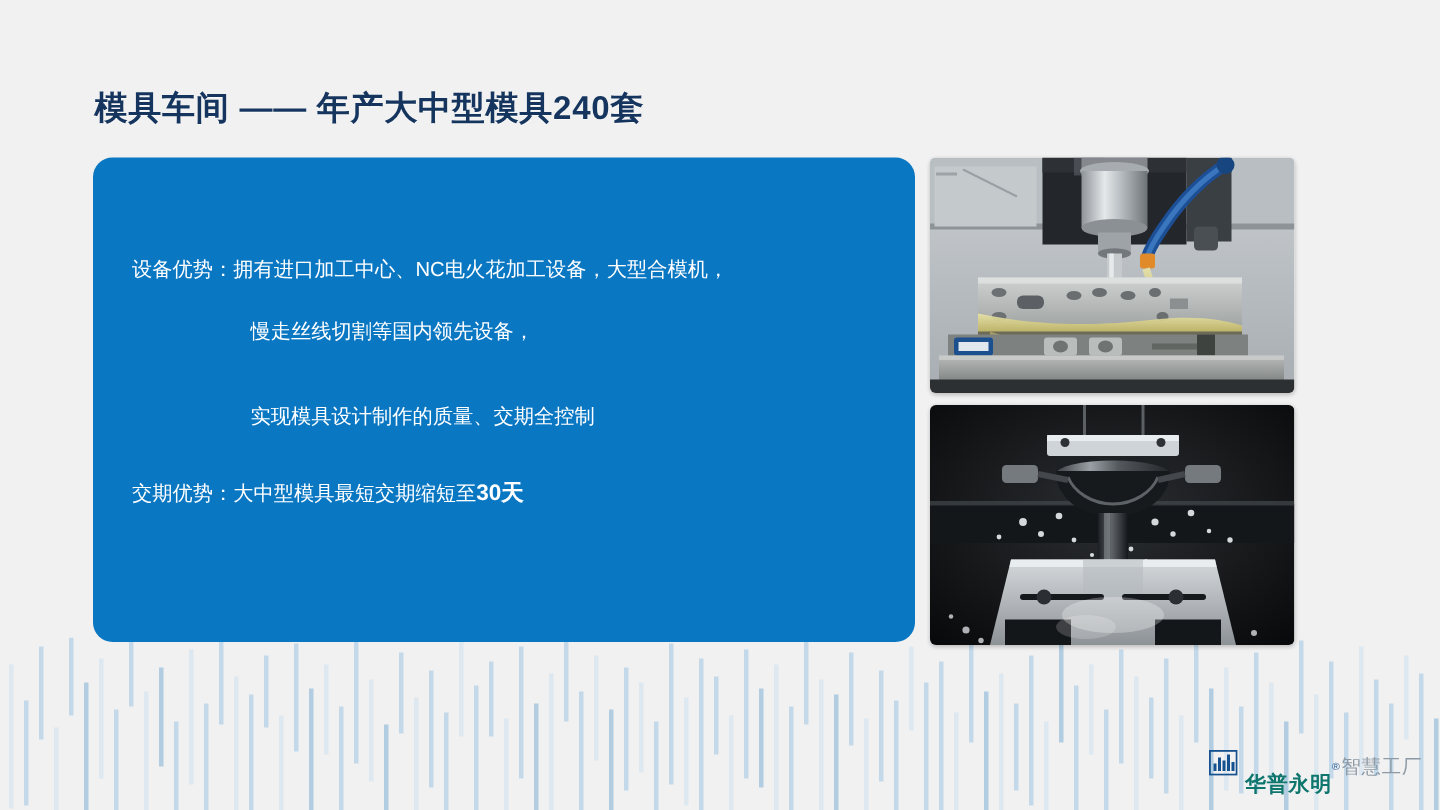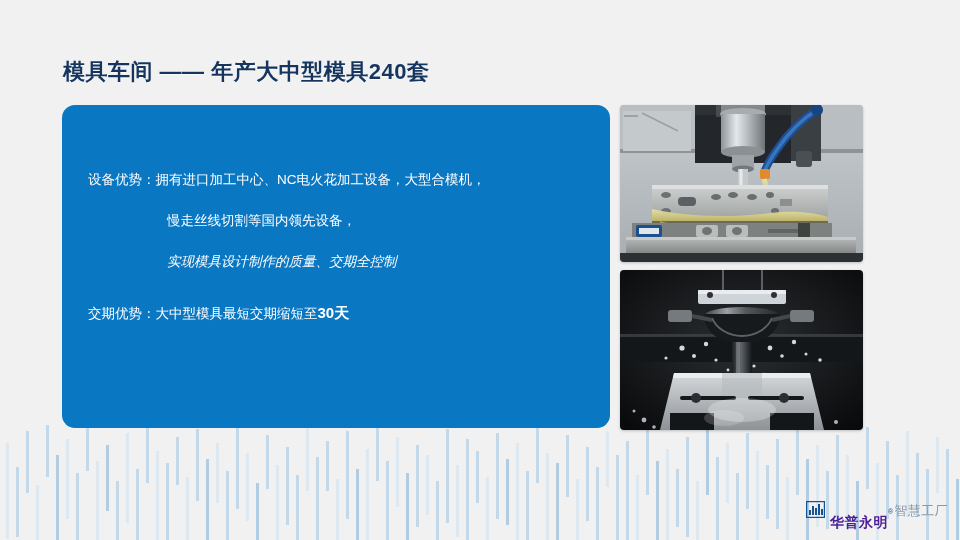--- a/index.html
+++ b/index.html
@@ -54,21 +54,21 @@
   .panel-line {
     color:#ffffff;
     font-size:13.5px;
     line-height:1.4;
     white-space:nowrap;
   }
   .panel-line.l1 { margin-top:7px; }
   .panel-line.l2 { margin-top:33px; }
   .panel-line.l3 { margin-top:33px; }
   .panel-line.l4 { margin-top:22px; padding-left:79px; }
-  .panel-line.l5 { margin-top:22px; padding-left:79px;font-style:italic; }
+  .panel-line.l5 { margin-top:38px; padding-left:79px; }
   .panel-line.l6 { margin-top:30px; }
   .panel-line b { font-weight:bold; font-size:15px; }
 
   
   .photo {
     position:absolute;
     left:620px;
     width:243px;
     border-radius:4px;
     overflow:hidden;
@@ -83,21 +83,21 @@
   #logo {
     position:absolute;
     left:806px; top:500px;
     height:22px;
     display:flex;
     align-items:center;
     z-index:6;
   }
   #logo-mark { margin-right:5px; }
   #logo-text-main {
-    font-size:14px; font-weight:bold; color:#4c1d95;
+    font-size:14px; font-weight:bold; color:#0f766e;
     letter-spacing:0.5px;
     margin-top:24px;
   }
   #logo-reg { font-size:7px; vertical-align:super; color:#15518f; }
   #logo-text-sub {
     font-size:13px; color:#8d9aa6; letter-spacing:0.5px; margin-left:1px;font-family:Liberation Mono, monospace;
   }
 </style>
 </head>
 <body>

